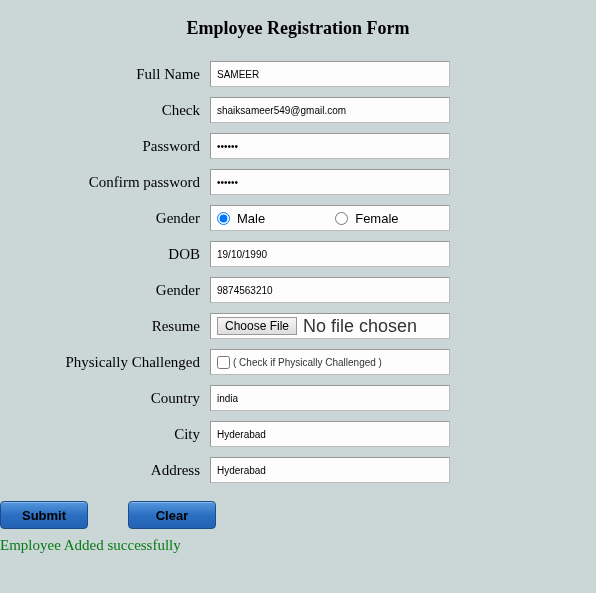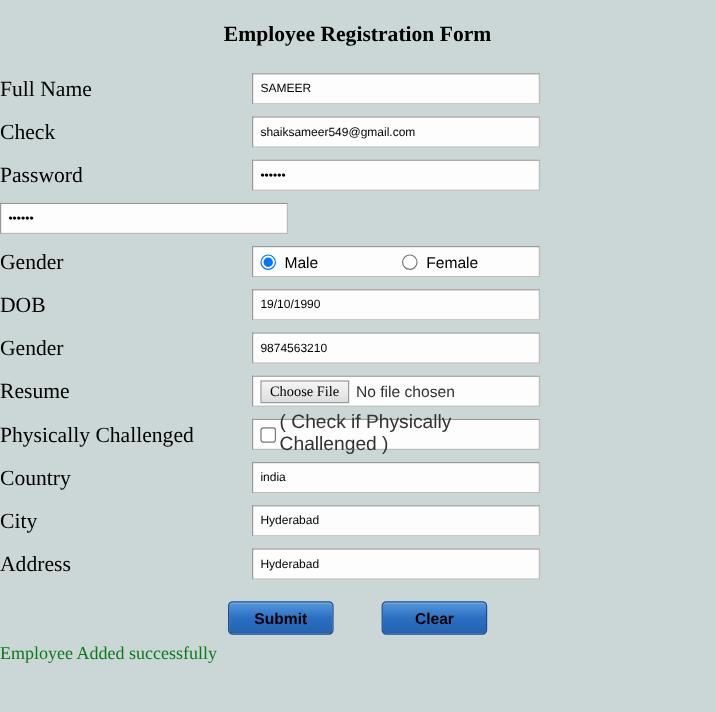--- a/index.html
+++ b/index.html
@@ -19,22 +19,23 @@
       font-size: 18px;
       margin-bottom: 22px;
     }
     .form-row {
       display: flex;
       align-items: center;
       margin-bottom: 10px;
     }
     .form-label {
       width: 210px;
+      text-align: right;
       padding-right: 10px;
-      font-size: 18px;
+      font-size: 15px;
     }
     input[type="text"], input[type="password"] {
       width: 240px;
       height: 26px;
       border: 1px solid #bbb;
       border-top-color: #999;
       border-left-color: #999;
       padding: 2px 6px;
       font-family: Arial, sans-serif;
       font-size: 10px;
@@ -54,29 +55,28 @@
       font-size: 13px;
     }
     .radio-group { gap: 30px; }
     .radio-item { display: flex; gap: 4px; }
     .file-btn {
       display: inline-block;
       background: linear-gradient(#f5f5f5, #ddd);
       border: 1px solid #999;
       padding: 1px 7px;
       font-size: 12px;
-      font-family: Liberation Serif, serif;
+      font-family: Liberation Sans, sans-serif;
       margin-right: 6px;
       cursor: pointer;
     }
-    .file-text { font-size: 13px; color: #333; }
-    .check-text { font-size: 16px; color: #333; }
+    .file-text { font-size: 18px; color: #333; }
+    .check-text { font-size: 10px; color: #333; }
     .button-row {
       display: flex;
-      justify-content: center;
       gap: 40px;
       margin: 18px 0 8px 0;
     }
     .btn {
       width: 88px;
       height: 28px;
       background: linear-gradient(#5598dd, #2b6fc2 50%, #2463b3);
       border: 1px solid #1a4d8a;
       border-radius: 4px;
       color: #000;
@@ -107,20 +107,21 @@
     <div class="form-label">Check</div>
     <input type="text" value="shaiksameer549@gmail.com" style="">
   </div>
 
   <div class="form-row">
     <div class="form-label">Password</div>
     <input type="text" value="••••••" style="">
   </div>
 
   <div class="form-row">
+    <div class="form-label">Confirm password</div>
     <input type="text" value="••••••" style="">
   </div>
 
   <div class="form-row">
     <div class="form-label">Gender</div>
     <div class="box radio-group">
       <label class="radio-item">
         <input type="radio" name="gender" checked="" style="">
         <span>Male</span>
       </label>

